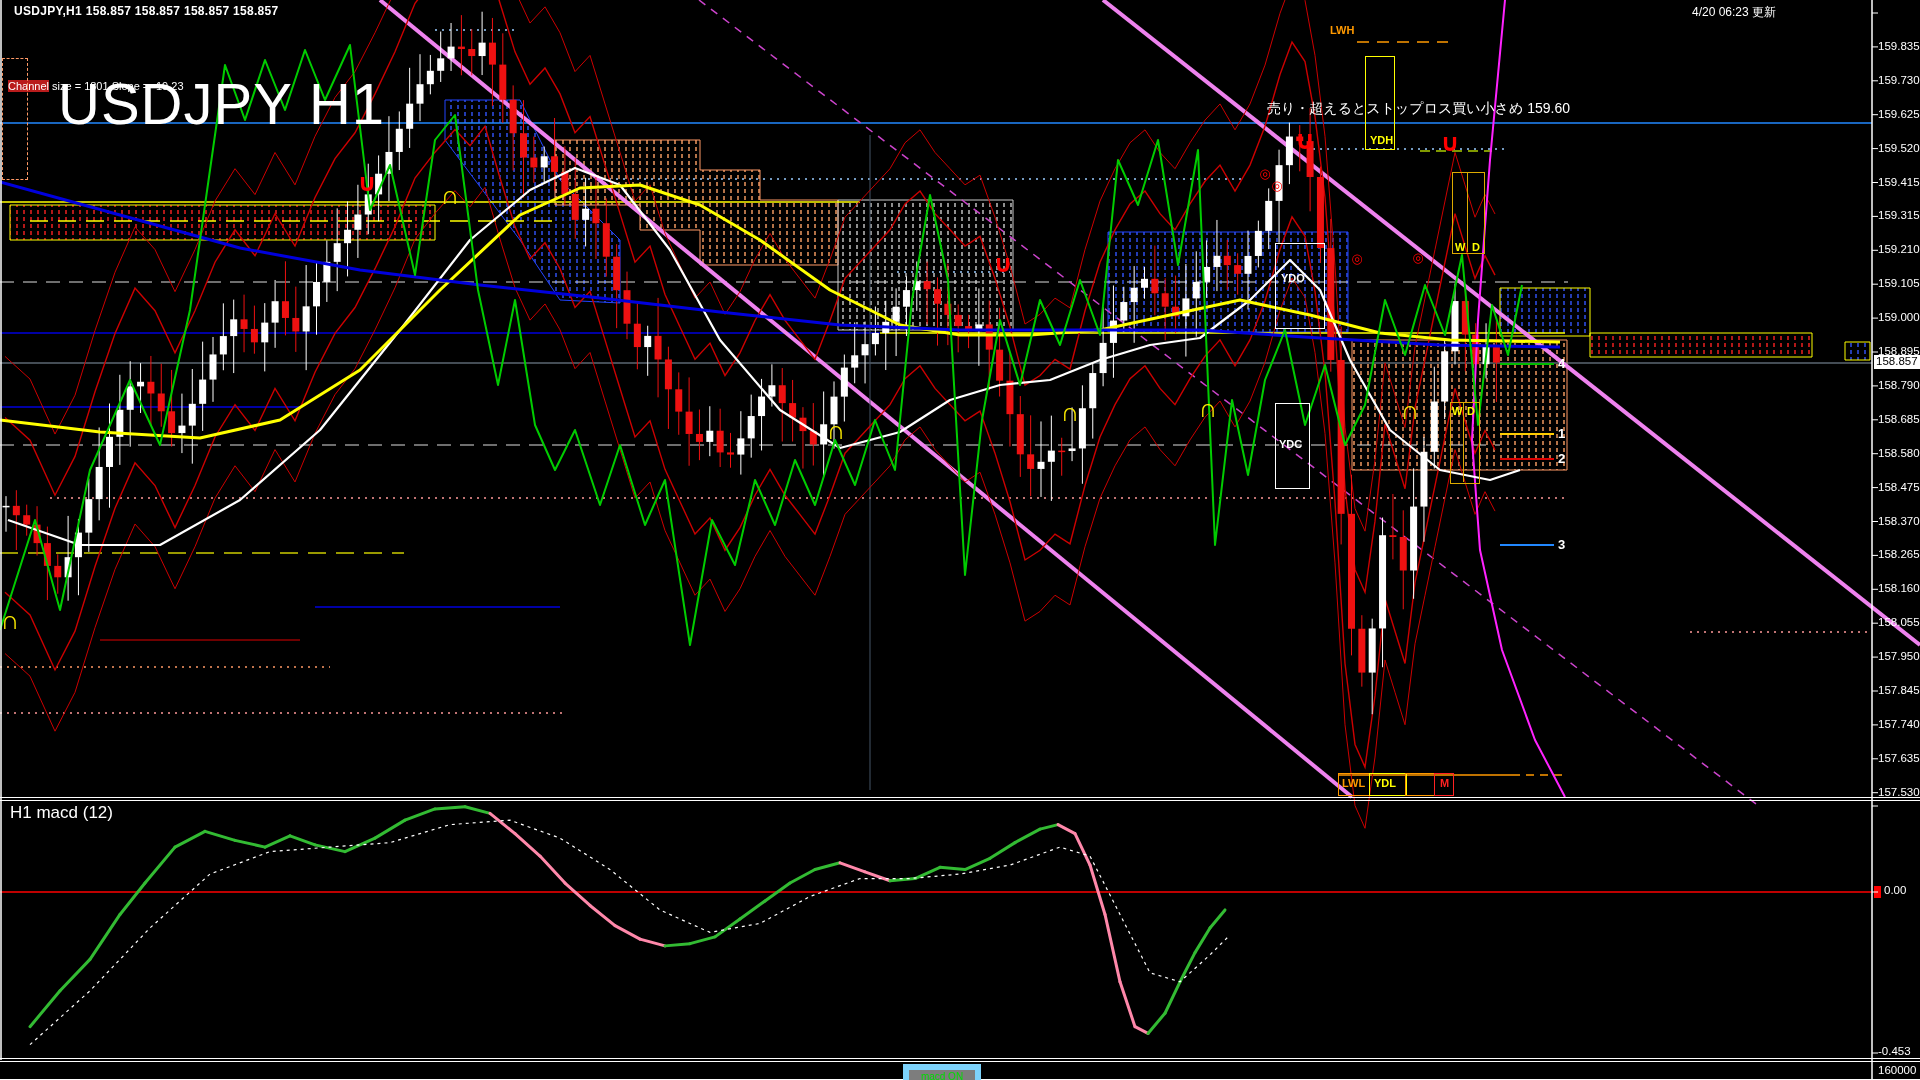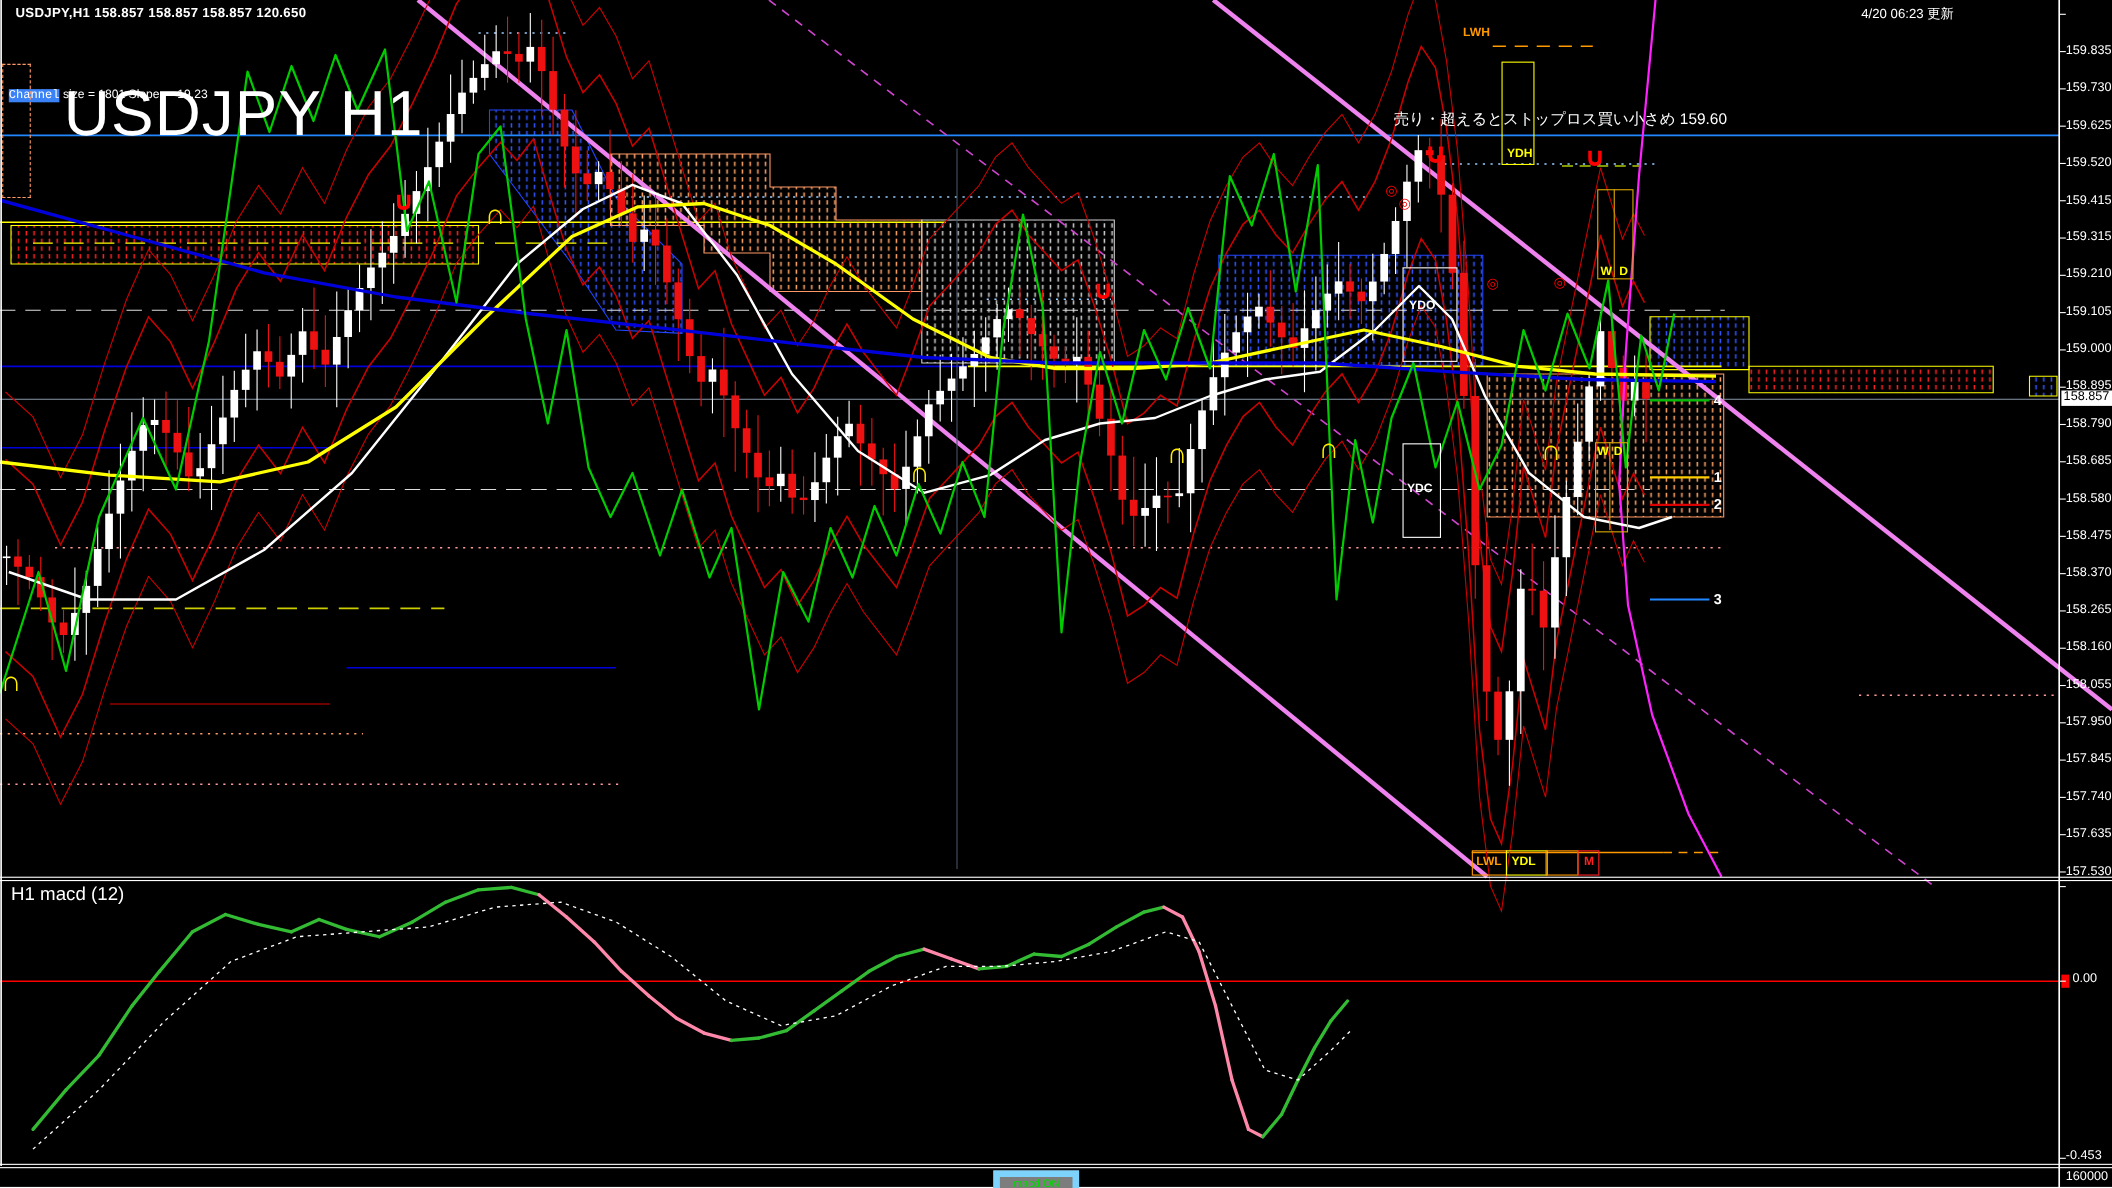--- a/index.html
+++ b/index.html
@@ -3,21 +3,21 @@
 <meta charset="utf-8">
 <style>
   html,body{margin:0;padding:0;background:#000;}
   #stage{position:relative;width:1920px;height:1080px;background:#000;overflow:hidden;
          font-family:"Liberation Sans","DejaVu Sans",sans-serif;}
   #chart-svg{position:absolute;left:0;top:0;}
   .txt{position:absolute;white-space:nowrap;}
   #symbol-line{left:14px;top:4px;color:#fff;font-size:12px;font-weight:bold;letter-spacing:.3px;}
   #update-stamp{right:44px;top:4px;color:#fff;font-size:12px;}
   #channel-info{left:8px;top:80px;color:#fff;font-size:11px;}
-  #channel-info .hl{background:#3b82f6;font-family:Liberation Mono, monospace;}
+  #channel-info .hl{background:#b91c1c;}
   #watermark{left:58px;top:70px;color:#fff;font-size:58px;letter-spacing:1px;}
   #annotation{left:1267px;top:100px;color:#fff;font-size:14px;}
   #macd-label{left:10px;top:803px;color:#fff;font-size:17px;}
   .axis-lbl{position:absolute;left:1878px;color:#fff;font-size:11.5px;}
   .price-tag{position:absolute;left:1874px;background:#fff;color:#000;font-size:11.5px;
              padding:0 3px 1px 2px;line-height:13px;}
   .lvl{position:absolute;font-size:11px;font-weight:bold;}
   .pivot-num{position:absolute;color:#fff;font-size:13px;font-weight:bold;}
   .box{position:absolute;background:transparent;}
   #macd-btn{position:absolute;left:903px;top:1064px;width:66px;height:15px;background:#7d7d7d;
@@ -767,21 +767,21 @@
         <line x1="1872" y1="724.9" x2="1878" y2="724.9" stroke="#fff" stroke-width="1"></line>
         <line x1="1872" y1="758.8" x2="1878" y2="758.8" stroke="#fff" stroke-width="1"></line>
         <line x1="1872" y1="792.6999999999999" x2="1878" y2="792.6999999999999" stroke="#fff" stroke-width="1"></line>
         <line x1="1872" y1="806" x2="1878" y2="806" stroke="#fff" stroke-width="1"></line>
         <line x1="1872" y1="892" x2="1878" y2="892" stroke="#fff" stroke-width="1"></line>
         <line x1="1872" y1="1053" x2="1878" y2="1053" stroke="#fff" stroke-width="1"></line>
       </g>
   </svg>
 
   <div class="txt" id="watermark">USDJPY H1</div>
-  <div class="txt" id="symbol-line">USDJPY,H1  158.857 158.857 158.857 120.650</div>
+  <div class="txt" id="symbol-line">USDJPY,H1  158.857 158.857 158.857 158.857</div>
   <div class="txt" id="update-stamp" style="position:absolute;left:1692px;top:4px;color:#fff;font-size:12px;">4/20 06:23 更新</div>
   <div class="txt" id="channel-info"><span class="hl">Channel</span><span> size = 1801 Slope = -19.23</span></div>
   <div class="txt" id="annotation">売り・超えるとストップロス買い小さめ 159.60</div>
   <div class="txt" id="macd-label">H1  macd (12)</div>
 
   <div class="price-tag" id="cur-price-tag" style="top:355px;">158.857</div>
   <div class="axis-lbl" id="macd-top-lbl" style="top:799px;padding-left:43px;">0.192</div>
   <div class="axis-lbl" id="macd-zero-lbl" style="top:884px;left:1884px;">0.00</div>
   <div class="axis-lbl" id="macd-bot-lbl" style="top:1045px;">-0.453</div>
   <div class="axis-lbl" id="vol-lbl" style="top:1064px;">160000</div>

